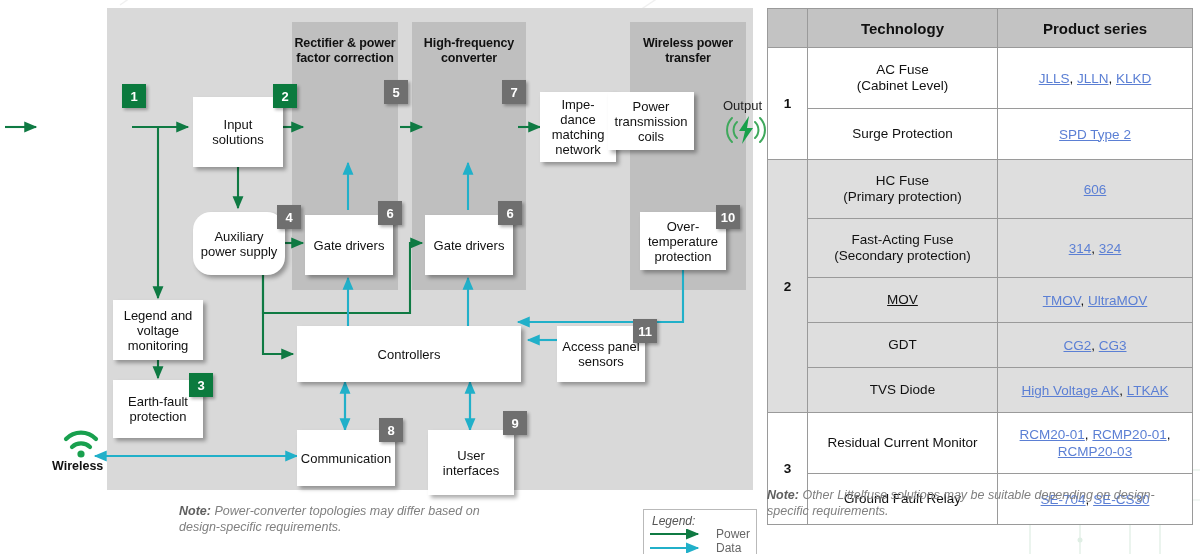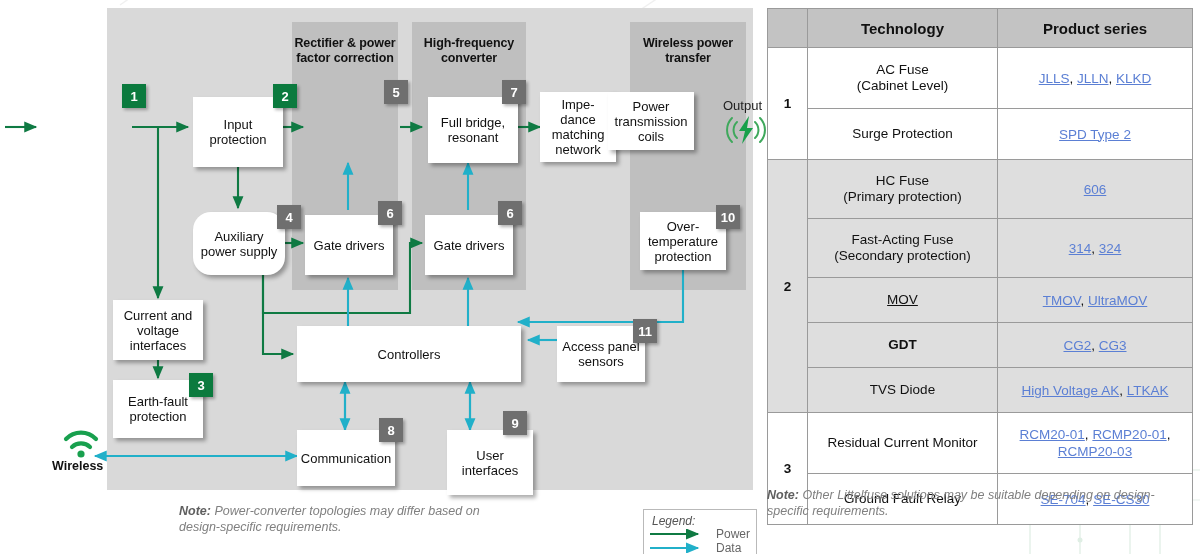--- a/index.html
+++ b/index.html
@@ -202,33 +202,30 @@
       <path d="M95 456 L297 456" marker-end="url(#ab)"></path>
       <path d="M297 456 L95 456" marker-end="url(#ab)"></path>
     </g>
   </svg>
 
   <div class="badge green" style="left:122px;top:84px;">
       <span>1</span>
     </div>
 
   <div class="node" style="left:193px;top:97px;width:90px;height:70px;">
-    <span>Input protection</span>
+    <span>Input solutions</span>
   </div>
   <div class="badge green" style="left:273px;top:84px;">
       <span>2</span>
     </div>
 
   <div class="badge gray" style="left:384px;top:80px;">
       <span>5</span>
     </div>
 
-  <div class="node" style="left:428px;top:97px;width:90px;height:66px;">
-    <span>Full bridge, resonant</span>
-  </div>
   <div class="badge gray" style="left:502px;top:80px;">
       <span>7</span>
     </div>
 
   <div class="node" style="left:540px;top:92px;width:76px;height:70px;">
     <span>Impe- dance matching network</span>
   </div>
 
   <div class="node" style="left:608px;top:92px;width:86px;height:58px;">
     <span>Power transmission coils</span>
@@ -267,21 +264,21 @@
     </div>
 
   <div class="node" style="left:640px;top:212px;width:86px;height:58px;">
     <span>Over- temperature protection</span>
   </div>
   <div class="badge gray" style="left:716px;top:205px;">
       <span>10</span>
     </div>
 
   <div class="node" style="left:113px;top:300px;width:90px;height:60px;">
-    <span>Current and voltage interfaces</span>
+    <span>Legend and voltage monitoring</span>
   </div>
 
   <div class="node" style="left:113px;top:380px;width:90px;height:58px;">
     <span>Earth-fault protection</span>
   </div>
   <div class="badge green" style="left:189px;top:373px;">
       <span>3</span>
     </div>
 
   <div class="node" style="left:297px;top:326px;width:224px;height:56px;">
@@ -295,21 +292,21 @@
       <span>11</span>
     </div>
 
   <div class="node" style="left:297px;top:430px;width:98px;height:56px;">
     <span>Communication</span>
   </div>
   <div class="badge gray" style="left:379px;top:418px;">
       <span>8</span>
     </div>
 
-  <div class="node" style="left:428px;top:430px;width:86px;height:65px;margin-left:19px;">
+  <div class="node" style="left:428px;top:430px;width:86px;height:65px;">
     <span>User interfaces</span>
   </div>
   <div class="badge gray" style="left:503px;top:411px;">
       <span>9</span>
     </div>
 
   <svg style="position:absolute;left:62px;top:428px;" width="38" height="32" viewBox="0 0 38 32">
     <g fill="none" stroke="#18a04e" stroke-width="4.2" stroke-linecap="round">
       <path d="M4 11 A21 21 0 0 1 34 11"></path>
       <path d="M10 19 A13 13 0 0 1 28 19"></path>
@@ -392,21 +389,21 @@
             <a class="plink" href="#">314</a><span>, </span><a class="plink" href="#">324</a>
           </td>
         </tr>
         <tr class="alt">
           <td class="tech-cell" style="height:34px;text-decoration:underline;">MOV</td>
           <td class="prod-cell">
             <a class="plink" href="#">TMOV</a><span>, </span><a class="plink" href="#">UltraMOV</a>
           </td>
         </tr>
         <tr class="alt">
-          <td class="tech-cell" style="height:34px;font-weight:bold;">GDT</td>
+          <td class="tech-cell" style="height:34px;">GDT</td>
           <td class="prod-cell">
             <a class="plink" href="#">CG2</a><span>, </span><a class="plink" href="#">CG3</a>
           </td>
         </tr>
         <tr class="alt">
           <td class="tech-cell" style="height:34px;">TVS Diode</td>
           <td class="prod-cell">
             <a class="plink" href="#">High Voltage AK</a><span>, </span><a class="plink" href="#">LTKAK</a>
           </td>
         </tr>

